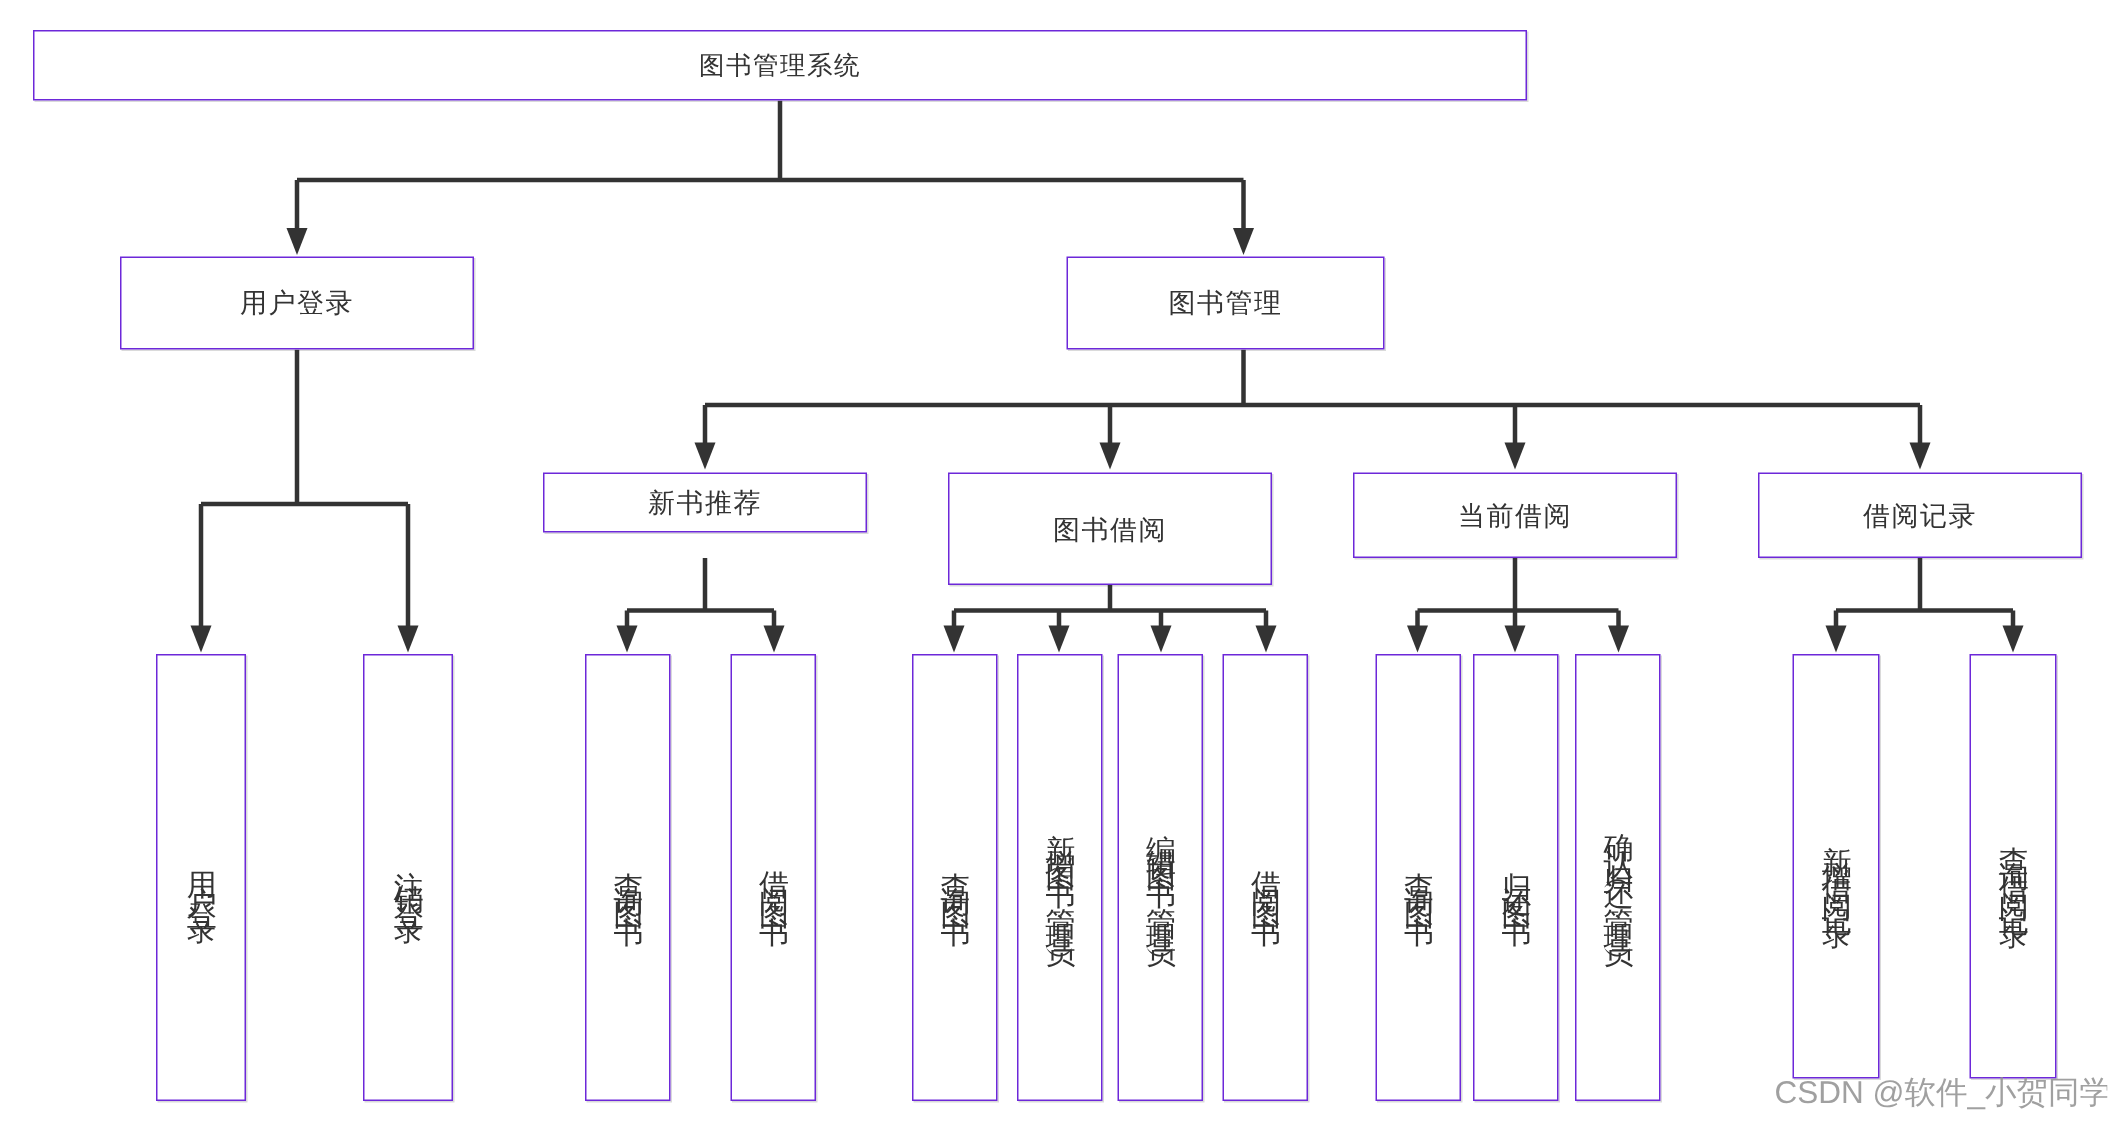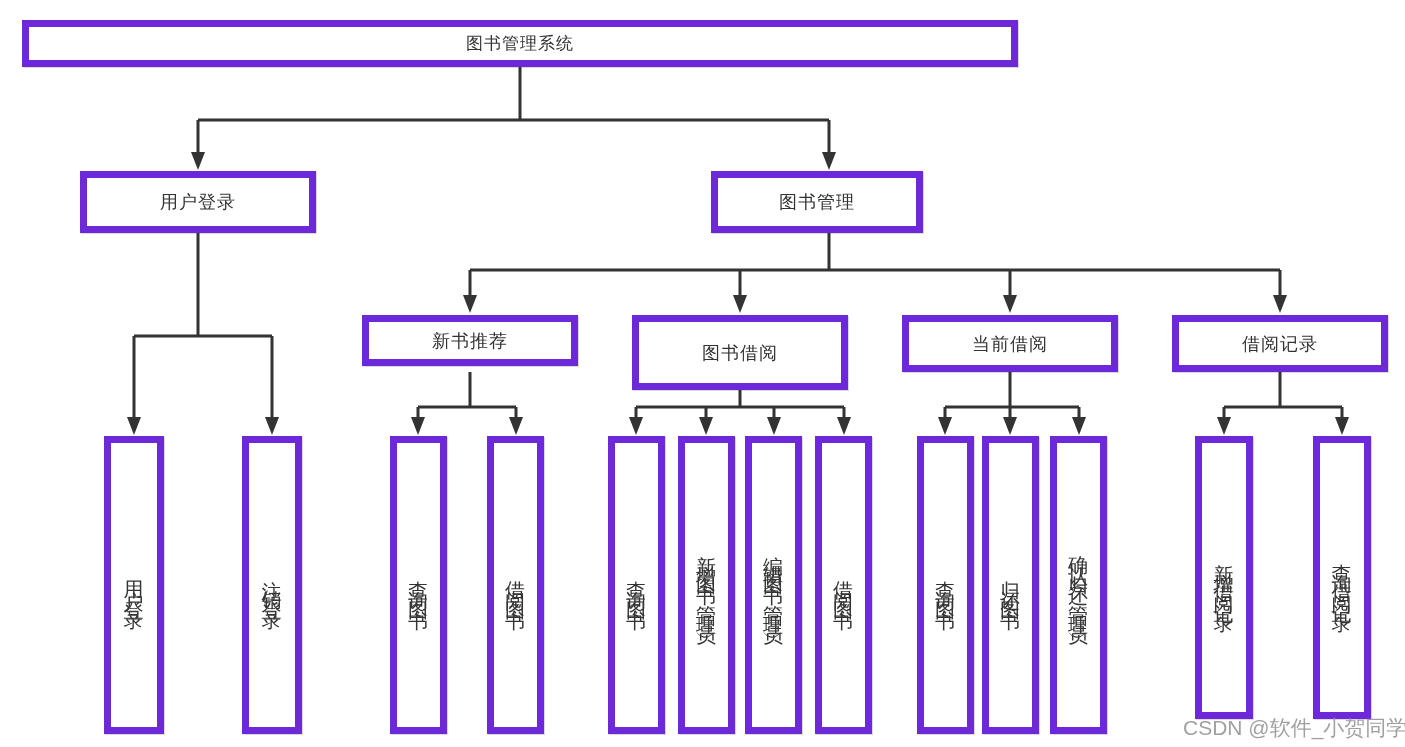--- a/index.html
+++ b/index.html
@@ -15,21 +15,21 @@
   }
   .wires {
     position: absolute;
     left: 0; top: 0;
     width: 1405px; height: 747px;
     z-index: 0;
   }
   .node {
     position: absolute;
     box-sizing: border-box;
-    border: 7px solid #6d28d9;
+    border: 1px solid #6d28d9;
     background: #ffffff;
     display: flex;
     align-items: center;
     justify-content: center;
     z-index: 1;
     box-shadow: 1px 1px 0 rgba(51,51,51,0.18);
   }
   .h-node span {
     font-size: 18px;
     letter-spacing: 1px;
@@ -95,21 +95,21 @@
     <span>图书管理系统</span>
   </div>
 
   <div class="node h-node" style="left:80px; top:171px; width:236px; height:62px;">
     <span>用户登录</span>
   </div>
   <div class="node h-node" style="left:711px; top:171px; width:212px; height:62px;">
     <span>图书管理</span>
   </div>
 
-  <div class="node h-node" style="left:362px; top:315px; width:216px; height:51px;">
+  <div class="node h-node" style="left:362px; top:315px; width:216px; height:40px;">
     <span>新书推荐</span>
   </div>
   <div class="node h-node" style="left:632px; top:315px; width:216px; height:75px;">
     <span>图书借阅</span>
   </div>
   <div class="node h-node" style="left:1172px; top:315px; width:216px; height:57px;">
     <span>借阅记录</span>
   </div>
   <div class="node h-node" style="left:902px; top:315px; width:216px; height:57px;">
     <span>当前借阅</span>

